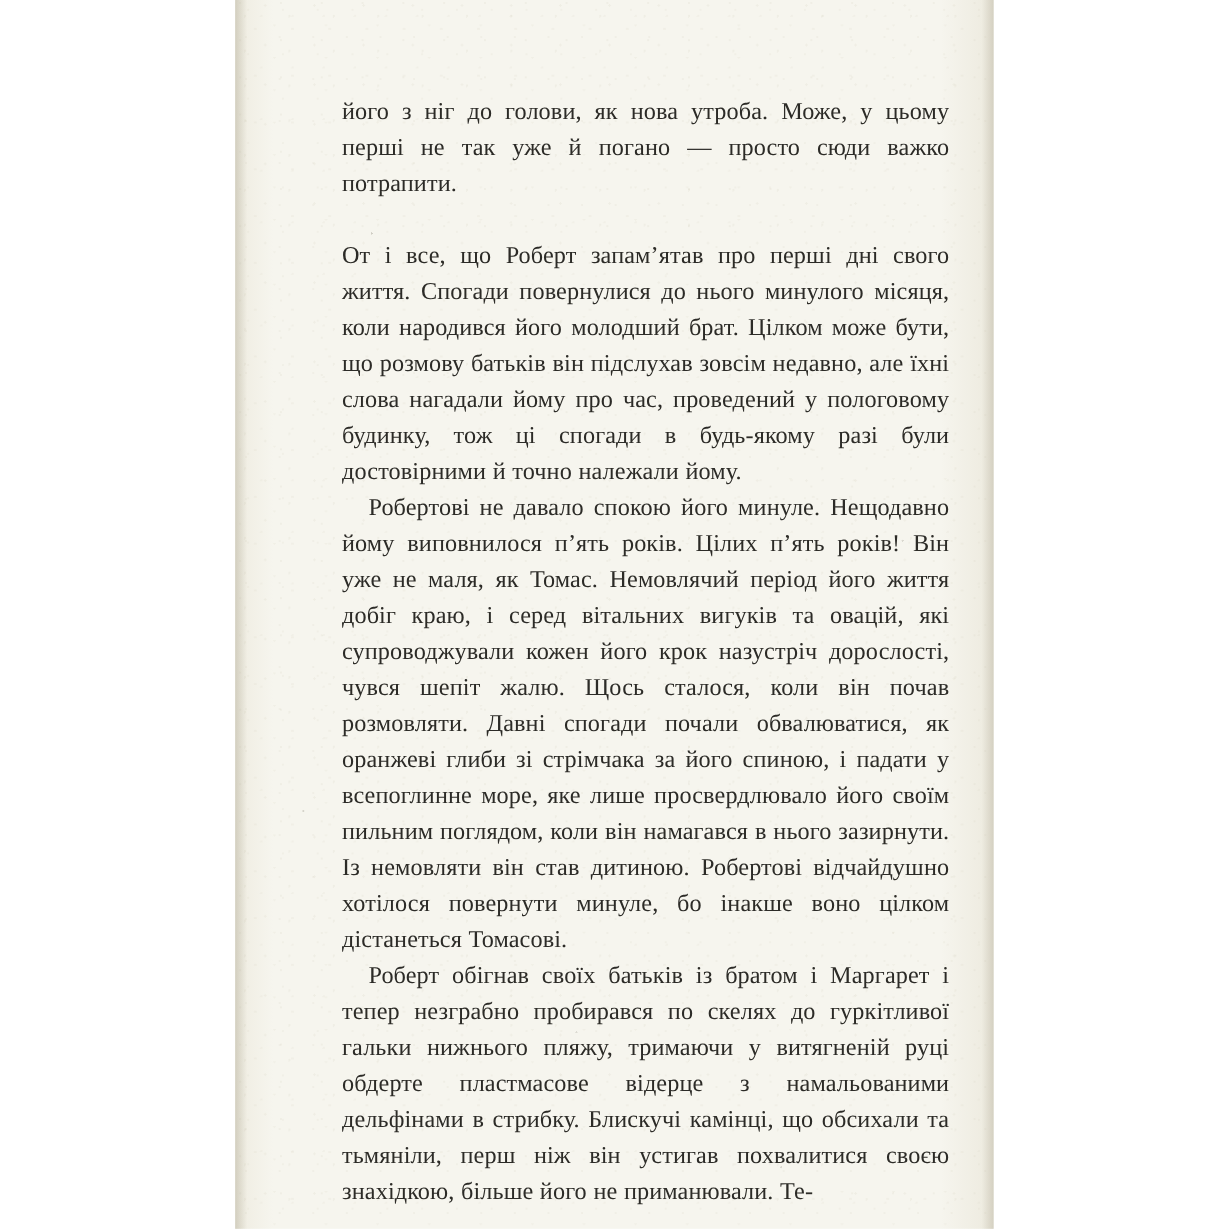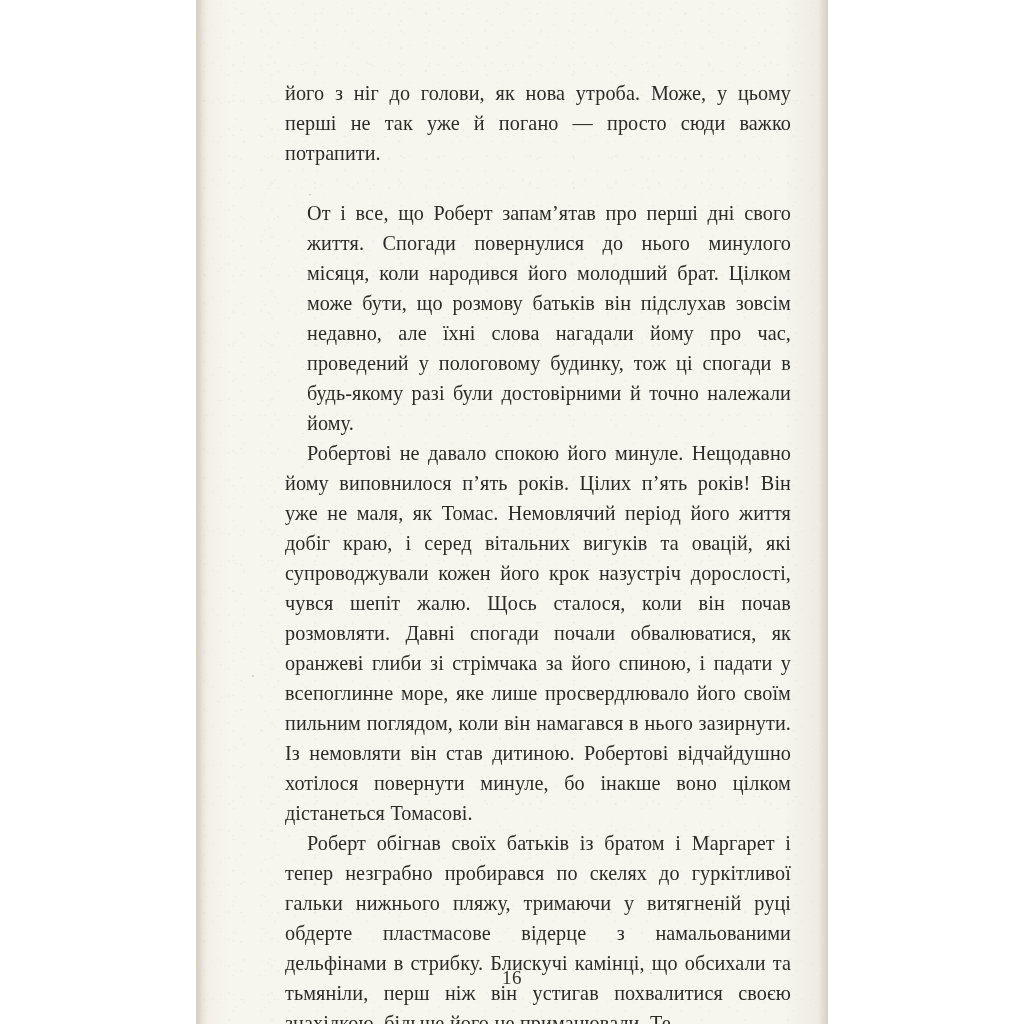--- a/index.html
+++ b/index.html
@@ -81,21 +81,20 @@
     text-align-last: left;
     letter-spacing: .1px;
     word-spacing: .3px;
     text-rendering: optimizeLegibility;
   }
   .para.indent {
     text-indent: 22px;
   }
   .para.gap-before {
     margin-top: 30px;
-    margin-left: 22px;
   }
 
   
   #folio {
     position: absolute;
     left: 0;
     top: 966px;
     width: 632px;
     text-align: center;
     font-size: 19px;
@@ -128,17 +127,16 @@
 
     <div id="speckles"></div>
 
     <div id="text-column">
       <p class="para">його з ніг до голови, як нова утроба. Може, у цьому перші не так уже й погано — просто сюди важко потрапити.</p>
       <p class="para gap-before">От і все, що Роберт запам’ятав про перші дні свого життя. Спогади повернулися до нього минулого місяця, коли народився його молодший брат. Цілком може бути, що розмову батьків він підслухав зовсім недавно, але їхні слова нагадали йому про час, проведений у пологовому будинку, тож ці спогади в будь-якому разі були достовірними й точно належали йому.</p>
       <p class="para indent">Робертові не давало спокою його минуле. Нещодавно йому виповнилося п’ять років. Цілих п’ять років! Він уже не маля, як Томас. Немовлячий період його життя добіг краю, і серед вітальних вигуків та овацій, які супроводжували кожен його крок назустріч дорослості, чувся шепіт жалю. Щось сталося, коли він почав розмовляти. Давні спогади почали обвалюватися, як оранжеві глиби зі стрімчака за його спиною, і падати у всепоглинне море, яке лише просвердлювало його своїм пильним поглядом, коли він намагався в нього зазирнути. Із немовляти він став дитиною. Робертові відчайдушно хотілося повернути минуле, бо інакше воно цілком дістанеться Томасові.</p>
       <p class="para indent">Роберт обігнав своїх батьків із братом і Маргарет і тепер незграбно пробирався по скелях до гуркітливої гальки нижнього пляжу, тримаючи у витягненій руці обдерте пластмасове відерце з намальованими дельфінами в стрибку. Блискучі камінці, що обсихали та тьмяніли, перш ніж він устигав похвалитися своєю знахідкою, більше його не приманювали. Те-</p>
     </div>
 
-    <div id="folio">16</div>
 
   </div>
 
 </div>
 
 </body></html>

